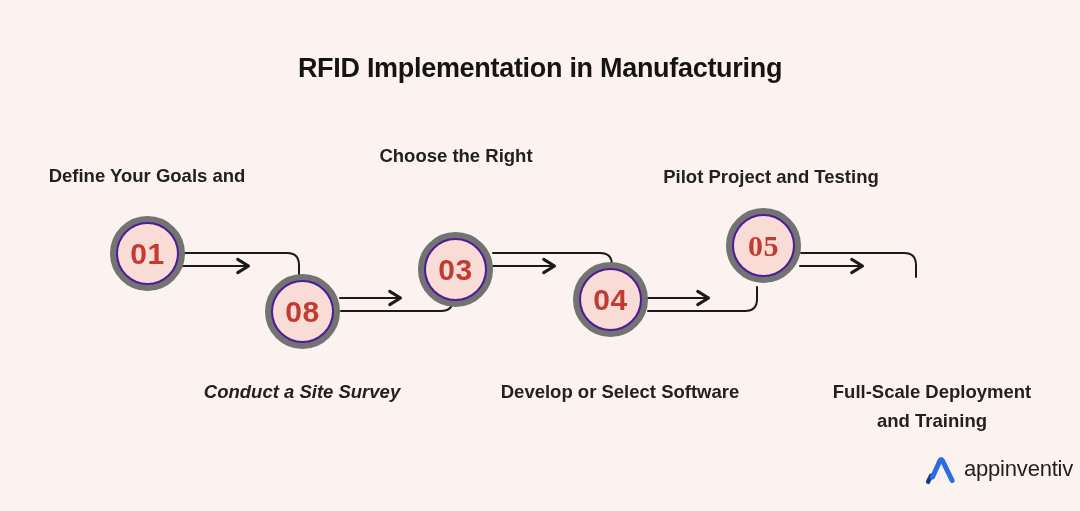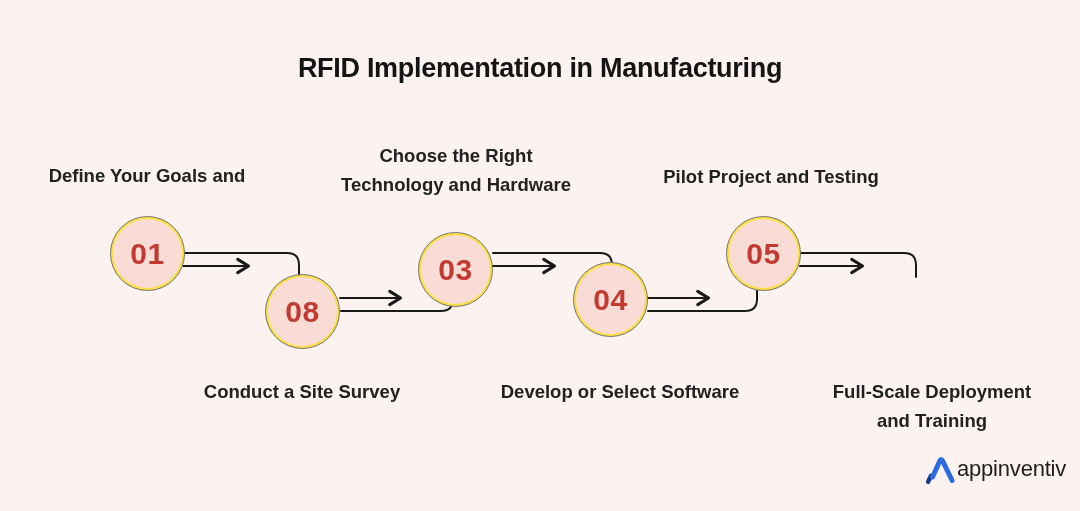--- a/index.html
+++ b/index.html
@@ -13,57 +13,56 @@
     text-align:center;font-size:27px;font-weight:700;color:#141414;
     letter-spacing:-0.3px;
   }
   .step-label{
     position:absolute;transform:translateX(-50%);
     text-align:center;font-size:18.5px;font-weight:600;color:#212121;
     line-height:29px;white-space:nowrap;
   }
   .circle{
     position:absolute;width:75px;height:75px;box-sizing:border-box;
-    border:1px solid #737373;border-radius:50%;
-    background:#fde047;
+    border:6px solid #737373;border-radius:50%;
+    background:#4c1d95;
   }
   .circle .inner{
     position:absolute;inset:2px;border-radius:50%;
     background:#FADCD7;display:flex;align-items:center;justify-content:center;
   }
   .circle .num{
     font-size:30px;font-weight:800;color:#C23B31;letter-spacing:0.5px;
   }
   .connectors{position:absolute;left:0;top:0;pointer-events:none;}
   .logo{
     position:absolute;left:925px;top:452px;
-    display:flex;align-items:center;
+    display:flex;align-items:center;gap:7px;
   }
   .logo .brand{
     font-size:22px;font-weight:500;color:#1F1F1F;letter-spacing:-0.2px;
   }
 </style>
 </head>
 <body>
 
 <div class="canvas">
 
   <div class="title">RFID Implementation in Manufacturing</div>
 
   <div class="step-label" style="left:147px;top:141px;margin-top:20px;">
     <div>Define Your Goals and</div>
   </div>
   <div class="step-label" style="left:456px;top:141px;">
     <div>Choose the Right</div>
-    <div>Technology and Hardware</div>
   </div>
   <div class="step-label" style="left:763px;top:162px;margin-left:8px;">
     <div>Pilot Project and Testing</div>
   </div>
-  <div class="step-label" style="left:302px;top:377px;">
+  <div class="step-label" style="left:302px;top:377px;font-style:italic;">
     <div>Conduct a Site Survey</div>
   </div>
   <div class="step-label" style="left:932px;top:377px;">
     <div>Full-Scale Deployment</div>
     <div>and Training</div>
   </div>
   <div class="step-label" style="left:620px;top:377px;">
     <div>Develop or Select Software</div>
   </div>
 
@@ -100,21 +99,21 @@
   <div class="circle" style="left:418px;top:232px;">
     <div class="inner">
         <span class="num">03</span>
       </div>
   </div>
   <div class="circle" style="left:573px;top:262px;">
     <div class="inner">
         <span class="num">04</span>
       </div>
   </div>
-  <div class="circle" style="left:726px;top:216px;">
+  <div class="circle" style="left:726px;top:208px;font-family:Liberation Serif, serif;">
     <div class="inner">
         <span class="num">05</span>
       </div>
   </div>
 
   <div class="logo">
     <svg width="32" height="33" viewBox="0 0 36 36">
       <path d="M3.5 33 L6.8 26.2" stroke="#173B8C" stroke-width="5" stroke-linecap="round" fill="none"></path>
       <path d="M8.5 27.5 L16.6 9.5 Q18.2 6.2 19.8 9.5 L30.5 31.5" stroke="#2D6BE3" stroke-width="5.6" stroke-linecap="round" stroke-linejoin="round" fill="none"></path>
     </svg>

